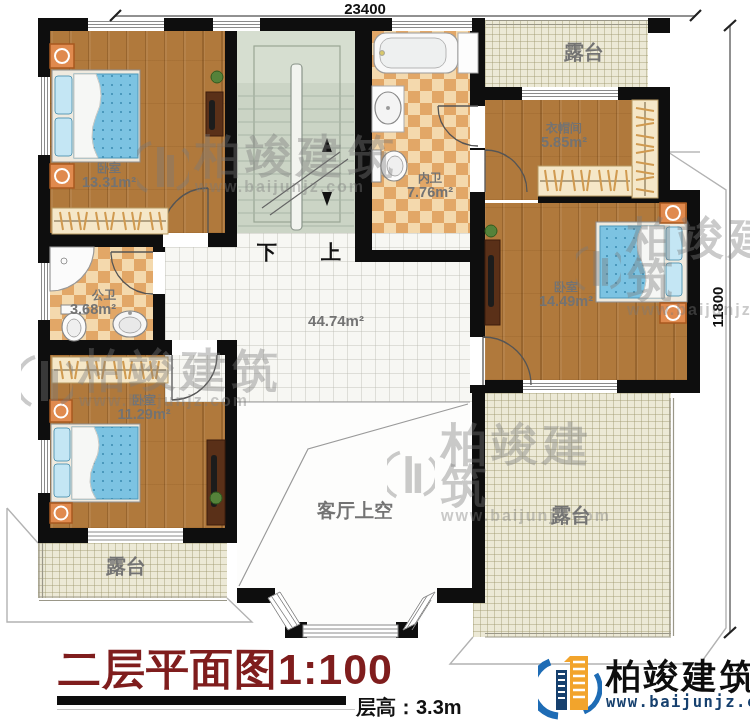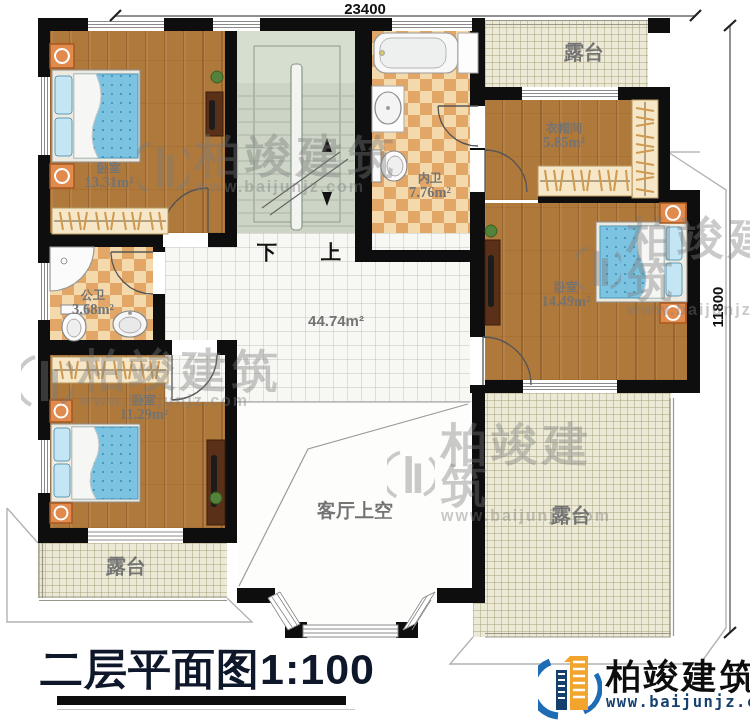--- a/index.html
+++ b/index.html
@@ -17,31 +17,31 @@
         background-size:7px 7px;}
   .hallfloor{background-color:#f7f7f3;
         background-image:linear-gradient(rgba(185,185,175,.4) 1px, transparent 1px),
                          linear-gradient(90deg, rgba(185,185,175,.4) 1px, transparent 1px);
         background-size:14px 14px;}
   .voidfloor{background:#fdfdfc;}
   svg.overlay{position:absolute;left:0;top:0;z-index:2;pointer-events:none;}
   .rlabel{position:absolute;z-index:3;transform:translate(-50%,-50%);font-weight:700;color:#737373;
           white-space:nowrap;text-align:center;line-height:1.05;}
   .rname{font-size:12px;display:block;}
-  .rarea{font-size:14.5px;display:block;font-family:Liberation Serif, serif;}
+  .rarea{font-size:14.5px;display:block;}
   .single{font-size:20px;}
   .dim{position:absolute;z-index:3;font-size:15px;font-weight:700;color:#111;transform:translate(-50%,-50%);}
   .dim.vert{transform:translate(-50%,-50%) rotate(-90deg);}
   .stairdir{position:absolute;z-index:3;font-size:20px;font-weight:700;color:#111;transform:translate(-50%,-50%);}
   .wm{position:absolute;z-index:4;display:flex;align-items:center;gap:6px;transform:translate(-50%,-50%);
       color:rgba(123,123,123,.40);pointer-events:none;}
   .wm .wmtxt{font-size:46px;font-weight:900;letter-spacing:5px;line-height:.9;}
   .wm .wmurl{font-size:16px;font-weight:700;letter-spacing:2px;}
   .titleblock{position:absolute;z-index:5;}
-  #title{left:40px;top:641px;font-size:43px;font-weight:700;color:#0f172a;letter-spacing:1px;}
+  #title{left:58px;top:641px;font-size:43px;font-weight:700;color:#7f1d1d;letter-spacing:1px;}
   #titlebar{left:57px;top:696px;width:289px;height:9px;background:#0d0d0d;}
   #titlebar2{left:57px;top:709px;width:298px;height:1px;background:#c7c7c7;}
   #areanote{left:356px;top:663px;font-size:20px;font-weight:600;color:#111;}
   #heightnote{left:356px;top:694px;font-size:20px;font-weight:600;color:#111;}
   #logo{left:538px;top:648px;display:flex;align-items:center;gap:4px;}
   .logotext .brand{font-size:35px;font-weight:900;color:#0d0d0d;letter-spacing:3px;line-height:1;}
   .logotext .url{font-size:15.5px;font-weight:700;color:#16406e;letter-spacing:1.5px;font-family:"DejaVu Sans Mono","Liberation Mono",monospace;}
 </style>
 </head>
 <body>
@@ -321,21 +321,21 @@
     <span>露台</span>
   </div>
   <div class="rlabel" style="left:564px;top:136px;">
     <span class="rname">衣帽间</span>
       <span class="rarea">5.85m²</span>
   </div>
   <div class="rlabel" style="left:566px;top:295px;">
     <span class="rname">卧室</span>
       <span class="rarea">14.49m²</span>
   </div>
-  <div class="rlabel" style="left:93px;top:303px;">
+  <div class="rlabel" style="left:93px;top:303px;text-align:right;">
     <span class="rname">公卫</span>
       <span class="rarea">3.68m²</span>
   </div>
   <div class="rlabel" style="left:144px;top:408px;">
     <span class="rname">卧室</span>
       <span class="rarea">11.29m²</span>
   </div>
   <div class="rlabel" style="left:336px;top:321px;font-size:15px;">
     <span>44.74m²</span>
   </div>
@@ -415,20 +415,23 @@
       </svg>
     <div>
         <div class="wmtxt">柏竣建筑</div>
         <div class="wmurl">www.baijunjz.com</div>
       </div>
   </div>
 
   <div class="titleblock" id="title">二层平面图1:100</div>
   <div class="titleblock" id="titlebar"></div>
   <div class="titleblock" id="titlebar2"></div>
+  <div class="titleblock" id="heightnote">
+    <span>层高：</span><span>3.3m</span>
+  </div>
   <div class="titleblock" id="logo">
     <svg width="64" height="72" viewBox="0 0 64 72">
       <path d="M20,68 A28,28 0 0 1 12,14" fill="none" stroke="#1e6cb5" stroke-width="7"></path>
       <path d="M46,64 A26,26 0 0 0 58,26" fill="none" stroke="#1e6cb5" stroke-width="5"></path>
       <rect x="18" y="22" width="11" height="40" fill="#16406e"></rect>
       <path d="M20,26 h7 M20,32 h7 M20,38 h7 M20,44 h7 M20,50 h7" stroke="#fff" stroke-width="2"></path>
       <rect x="32" y="8" width="18" height="54" fill="#f2a42c"></rect>
       <path d="M35,14 h12 M35,21 h12 M35,28 h12 M35,35 h12 M35,42 h12 M35,49 h12" stroke="#fff" stroke-width="2.4"></path>
       <polygon points="32,8 26,14 32,14" fill="#f2a42c"></polygon>
     </svg>

